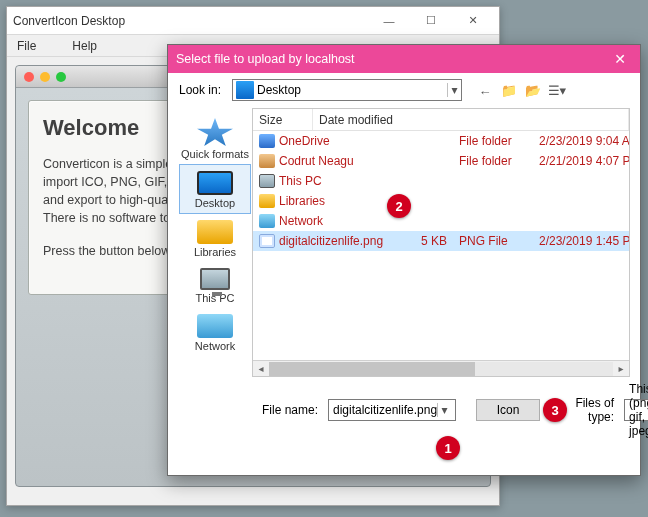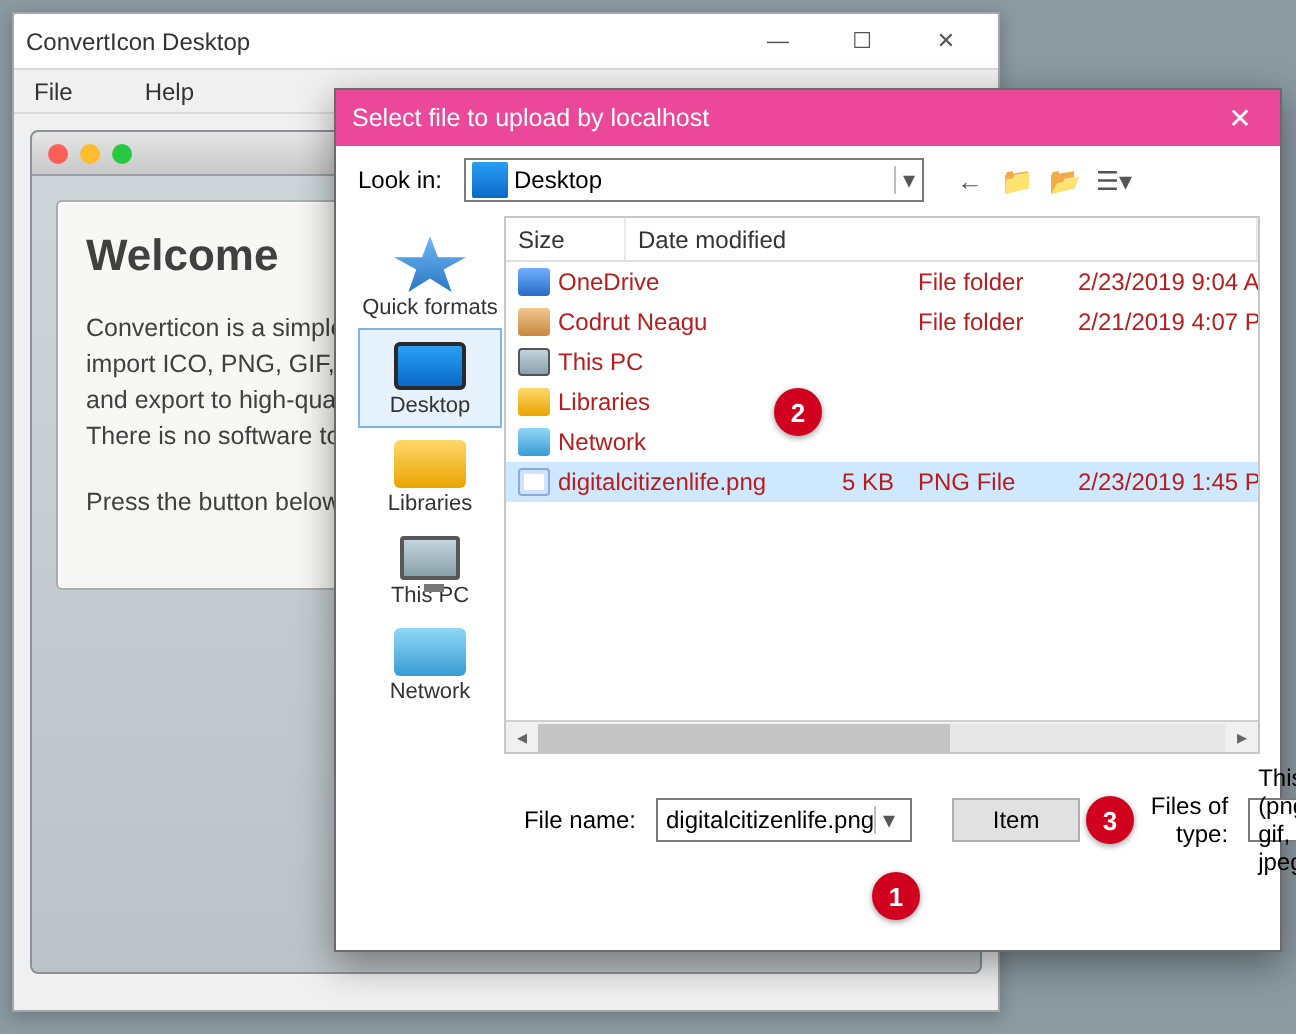--- a/index.html
+++ b/index.html
@@ -183,21 +183,21 @@
     </div>
 
     <div class="bottom">
       <div class="row">
         <span class="lbl-wide">File name:</span>
         <div class="input">
             <span>digitalcitizenlife.png</span>
             <span class="cv">▾</span>
           </div>
         <div style="width:8px"></div>
-        <div class="btn">Item</div>
+        <div class="btn">Icon</div>
       </div>
       <div class="row">
         <span class="lbl-wide">Files of type:</span>
         <div class="input">
             <span>This (png, gif, jpeg)</span>
             <span class="cv">▾</span>
           </div>
         <div style="width:8px"></div>
         <div class="btn">Files</div>
       </div>

